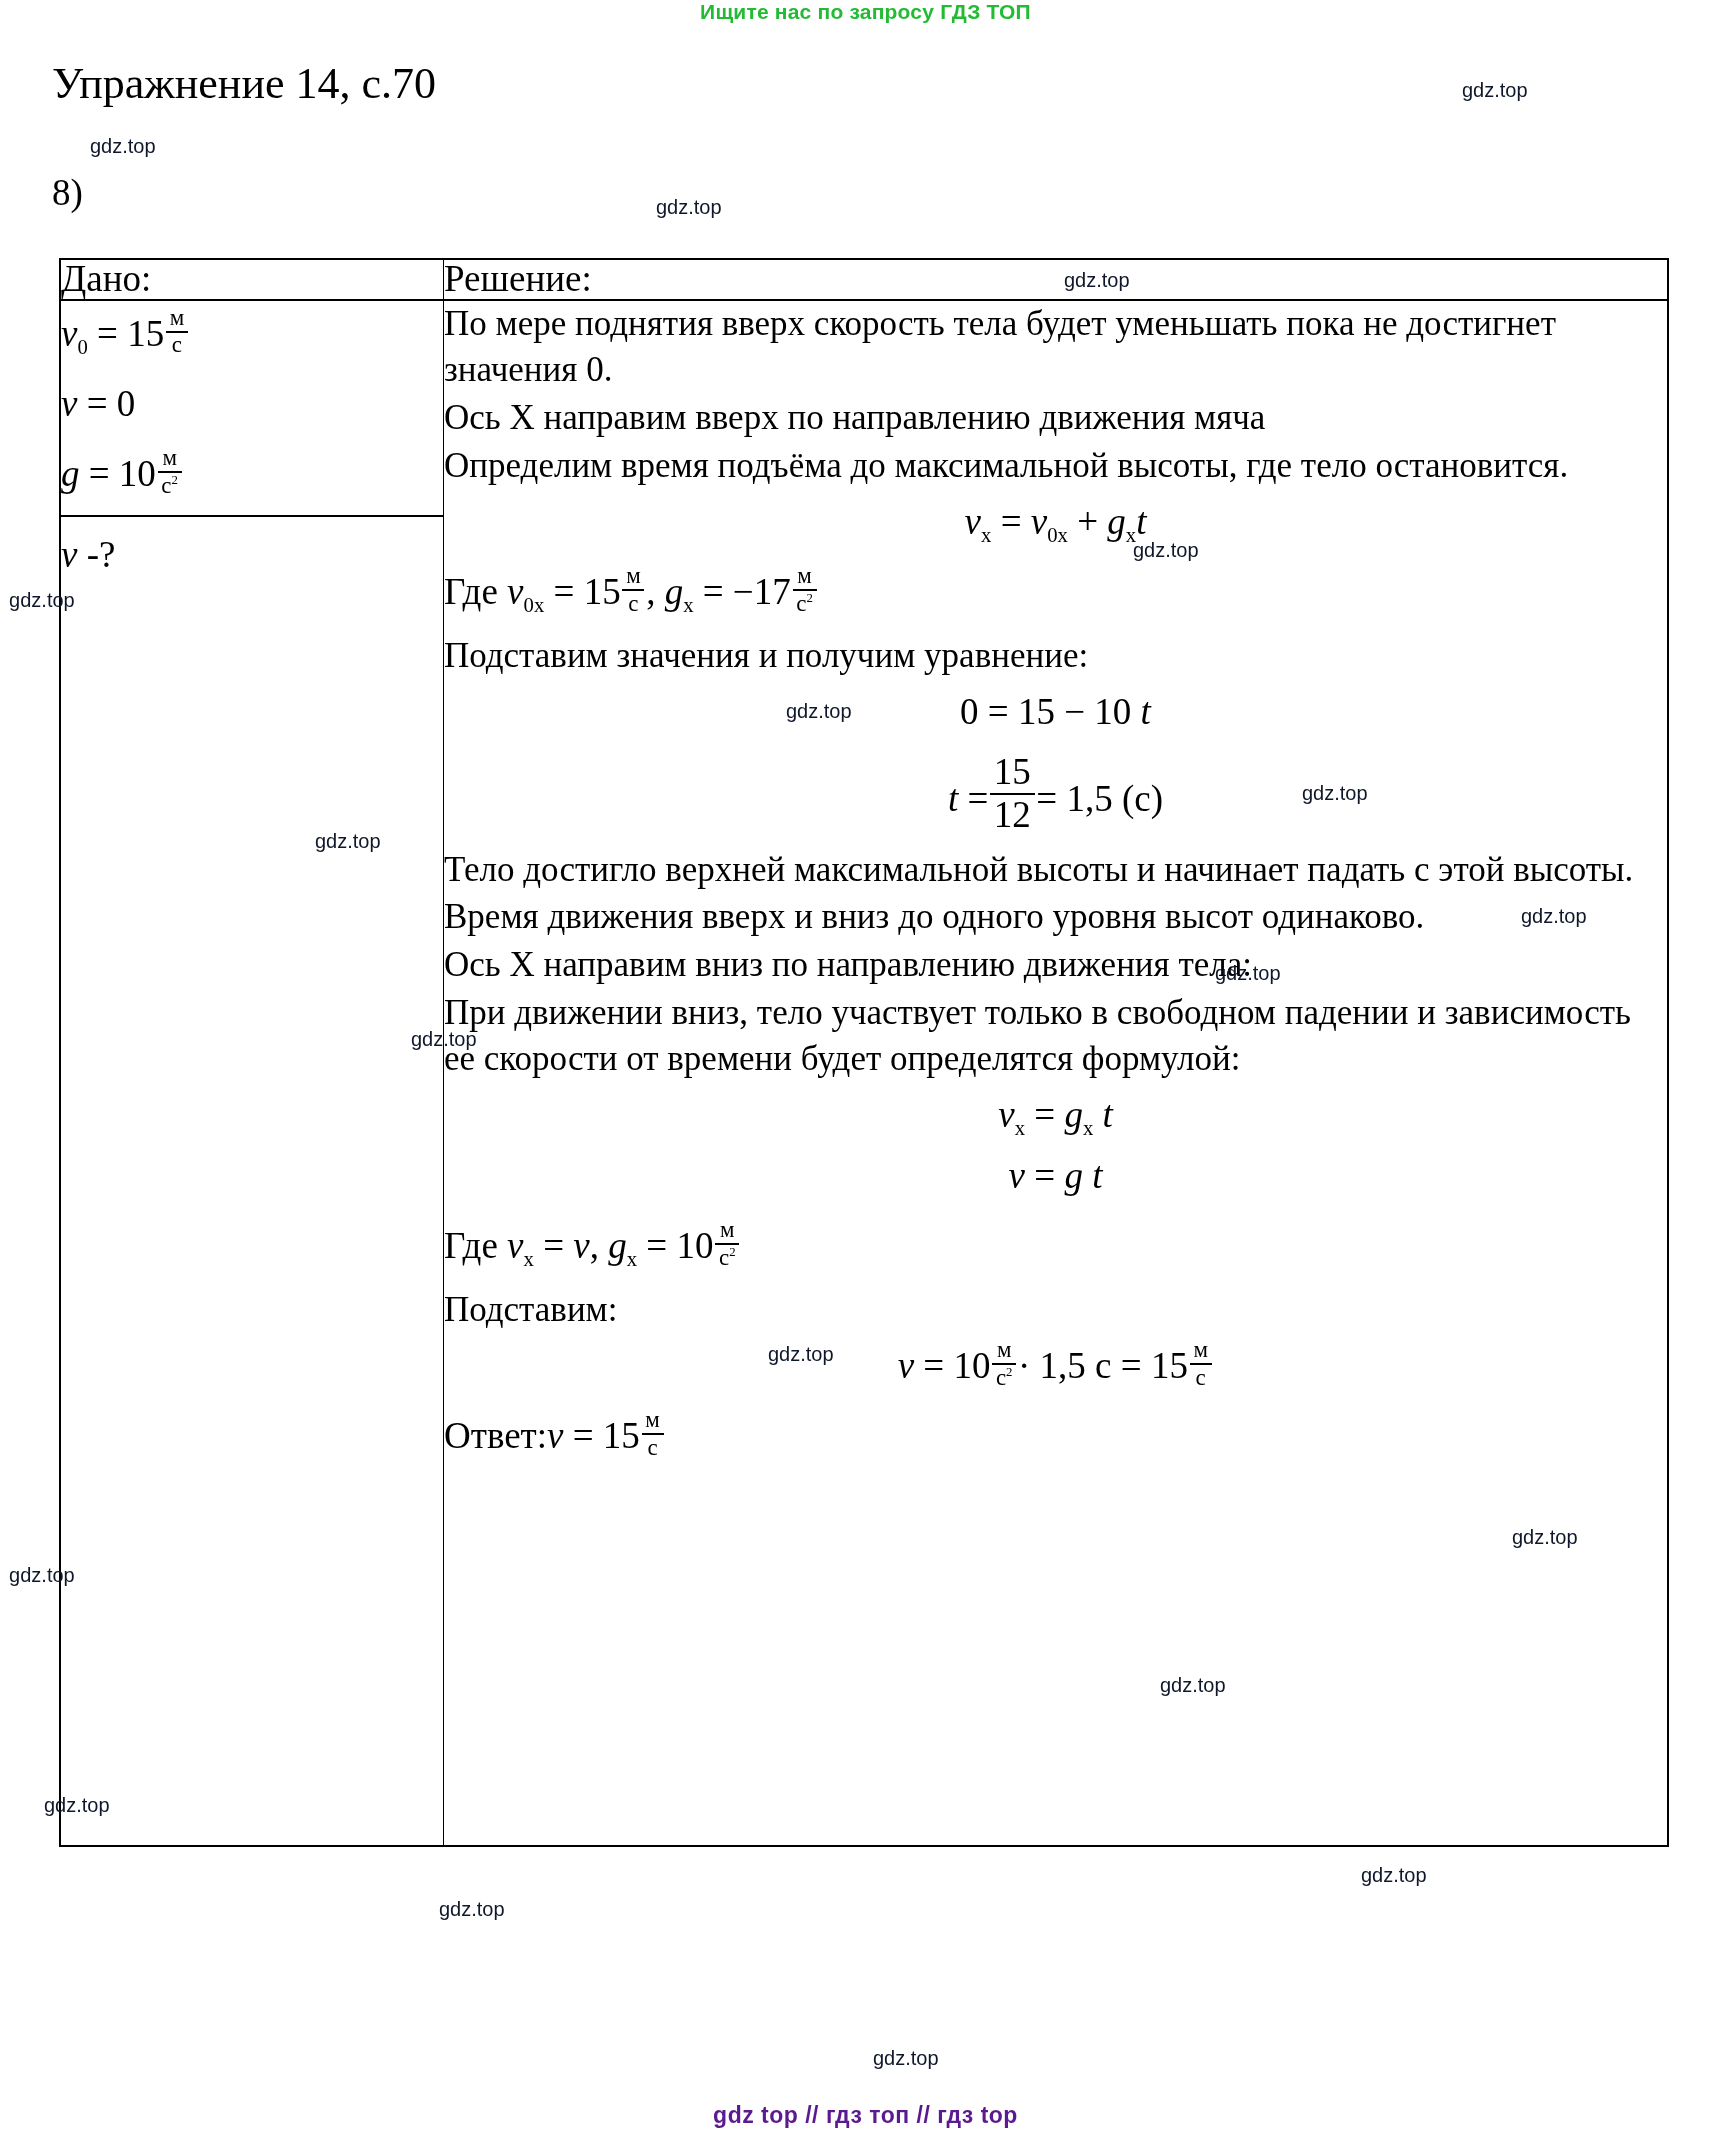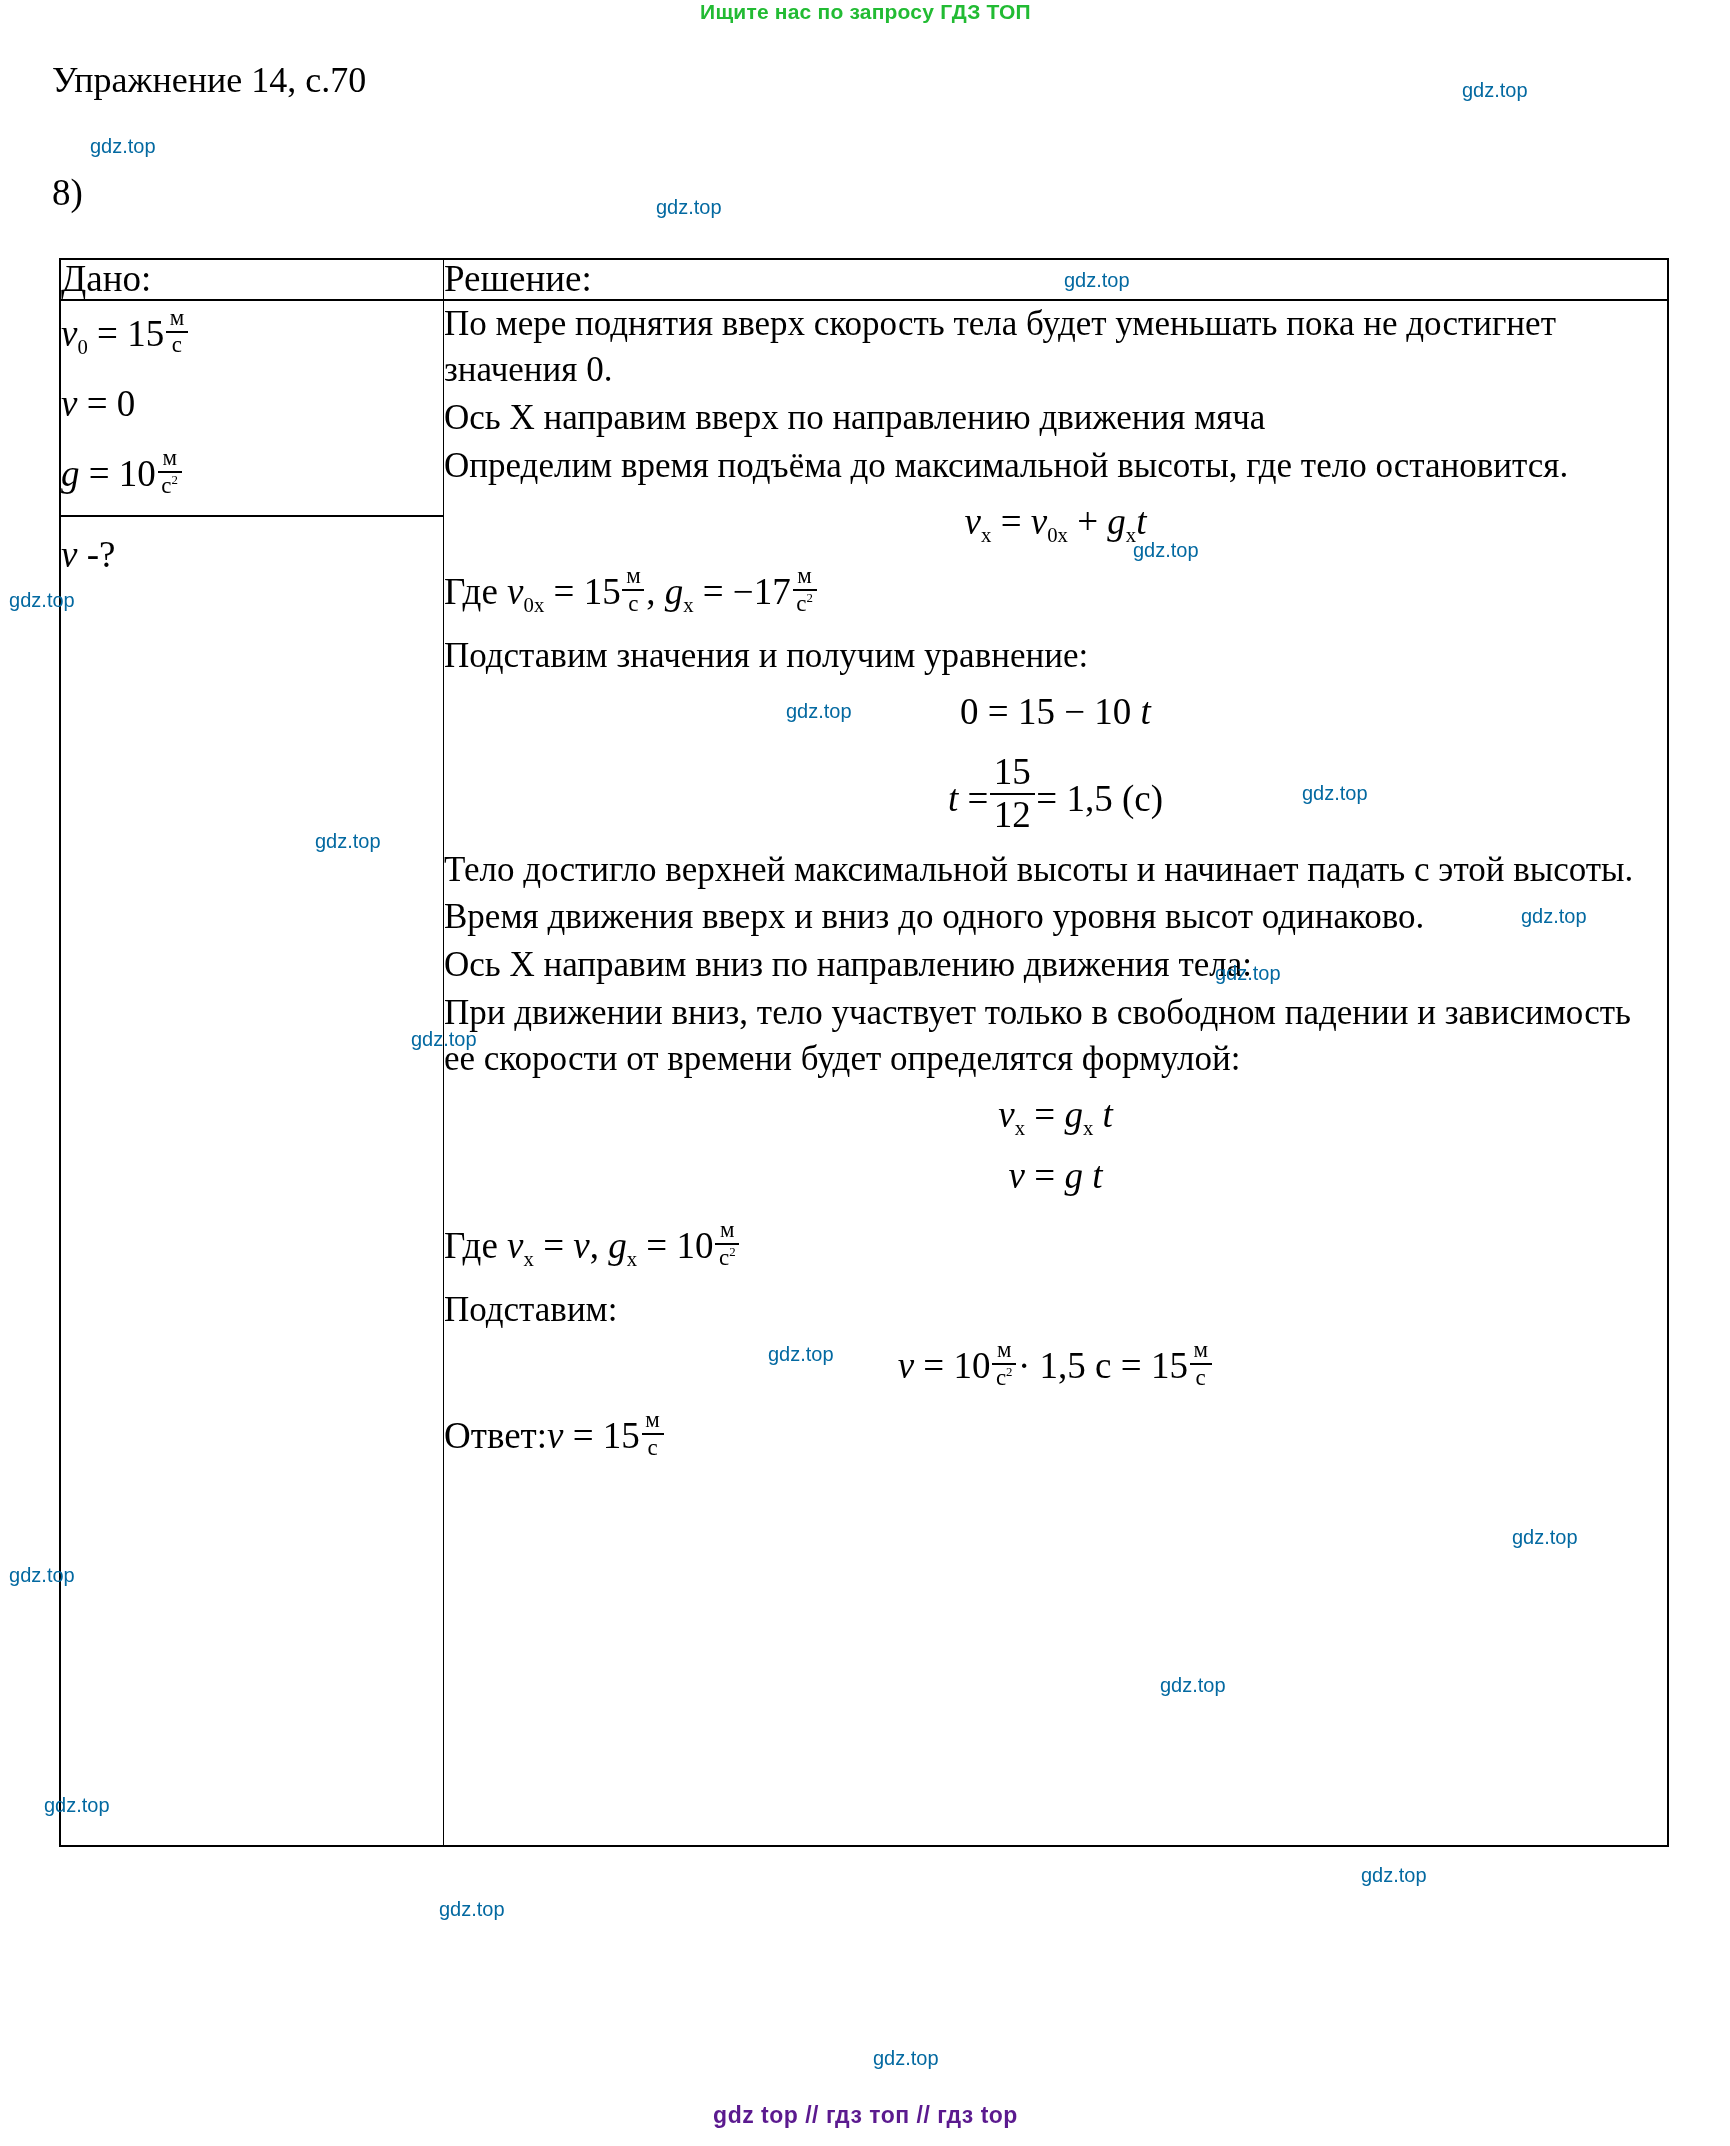--- a/index.html
+++ b/index.html
@@ -28,21 +28,21 @@
     font-weight: 700;
     color: #22bb33;
     letter-spacing: 0.2px;
   }
 
   
   .page-title {
     position: absolute;
     top: 62px;
     left: 52px;
-    font-size: 36px;
+    font-size: 44px;
     font-weight: 400;
     line-height: 1;
   }
   .item-number {
     position: absolute;
     top: 174px;
     left: 52px;
     font-size: 37px;
     line-height: 1;
   }
@@ -125,21 +125,21 @@
   .frac.big   { font-size: 1em; }
 
   .para { margin: 0 0 1.8px 0; }
   .centerline { text-align: center; }
 
   
   .wm {
     position: absolute;
     font-family: "Liberation Sans", sans-serif;
     font-size: 20px;
-    color: #0369a1;
+    color: #0f172a;
     white-space: nowrap;
     pointer-events: none;
   }
 
   
   .footer {
     position: absolute;
     bottom: 17px;
     left: 0;
     width: 100%;

